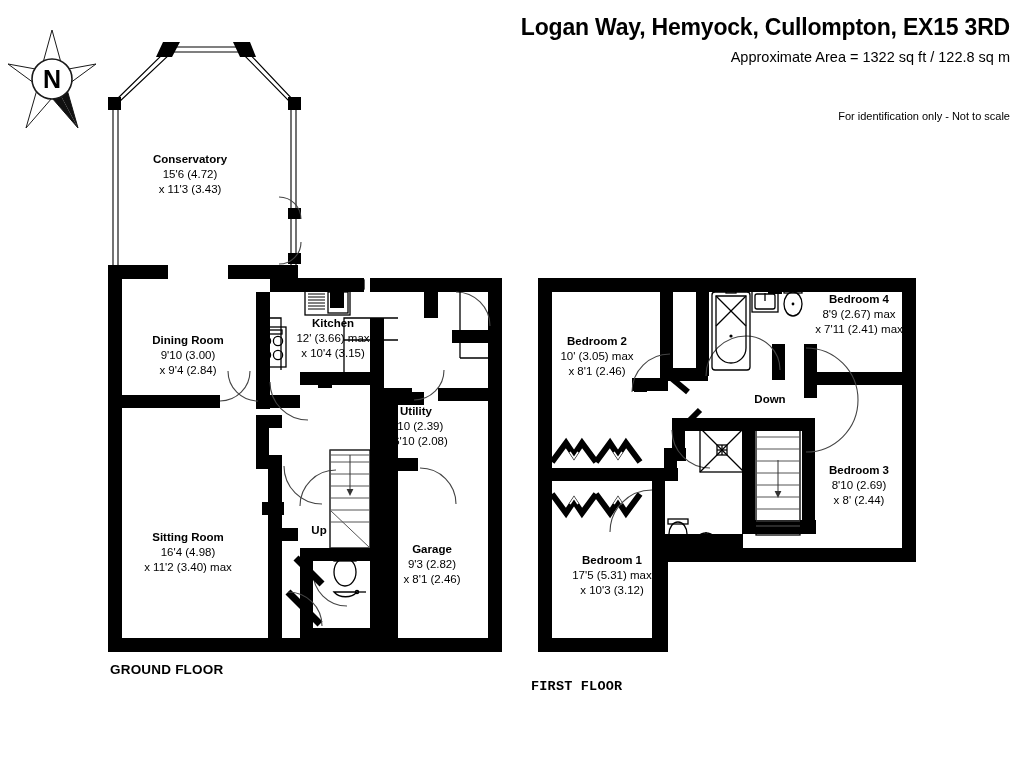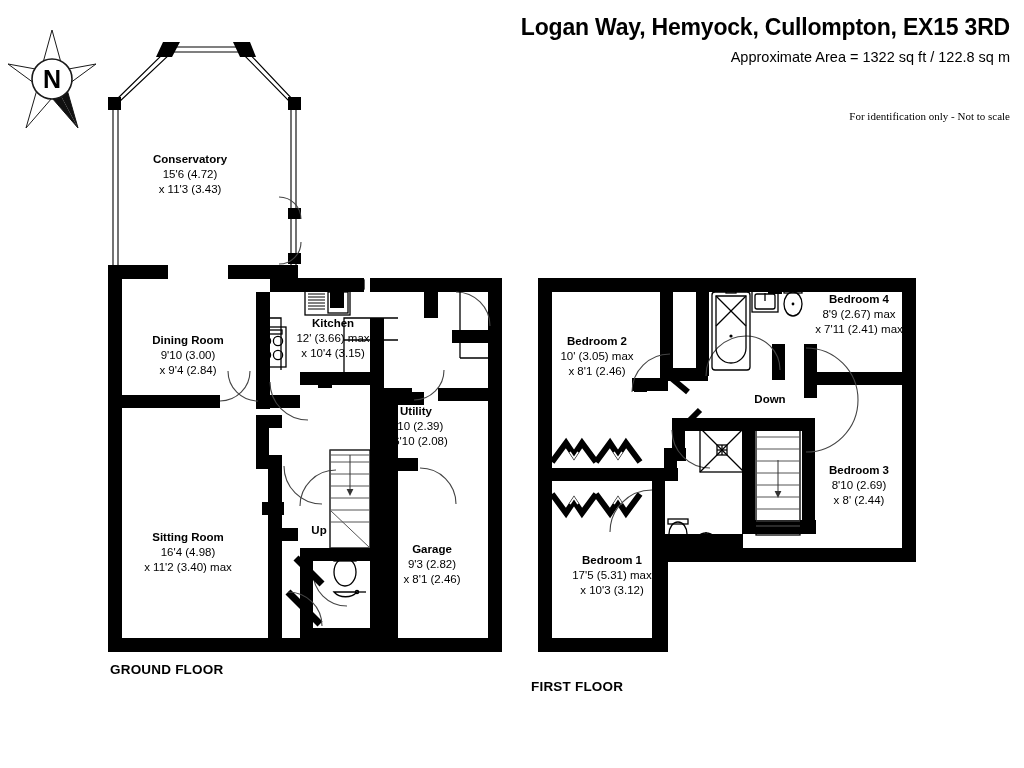--- a/index.html
+++ b/index.html
@@ -12,33 +12,33 @@
 
   
   .title{
     position:absolute;right:14px;top:14px;
     font-size:23px;font-weight:bold;letter-spacing:-.2px;white-space:nowrap;
   }
   .areas{position:absolute;right:14px;top:48px;text-align:center;}
   .areas div{font-size:14.5px;line-height:19px;white-space:nowrap;}
   .disclaimer{
     position:absolute;right:14px;top:110px;
-    font-size:11px;white-space:nowrap;font-family:Liberation Serif, serif;
+    font-size:11px;white-space:nowrap;
   }
 
   
   .compass{position:absolute;left:6px;top:24px;width:92px;height:110px;}
 
   
   .plan{position:absolute;left:0;top:0;}
 
   
   .floorcap{position:absolute;font-size:13.5px;font-weight:bold;letter-spacing:.2px;}
   #gf-cap{left:110px;top:662px;}
-  #ff-cap{left:531px;top:679px;}
+  #ff-cap{left:531px;top:679px;font-family:Liberation Mono, monospace;}
 
   
   .footer{position:absolute;left:0;top:696px;width:1024px;height:62px;}
 </style>
 </head>
 <body>
 
 <div class="stage">
 
   <div class="title">Logan Way, Hemyock, Cullompton, EX15 3RD</div>

